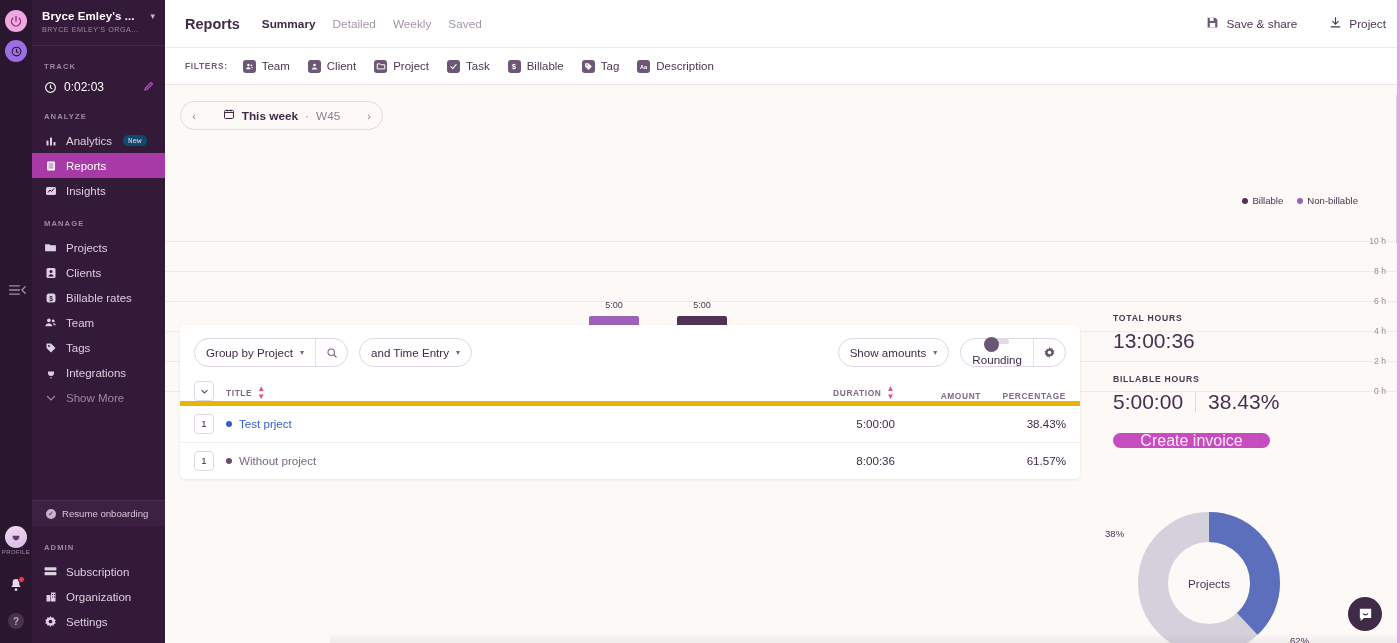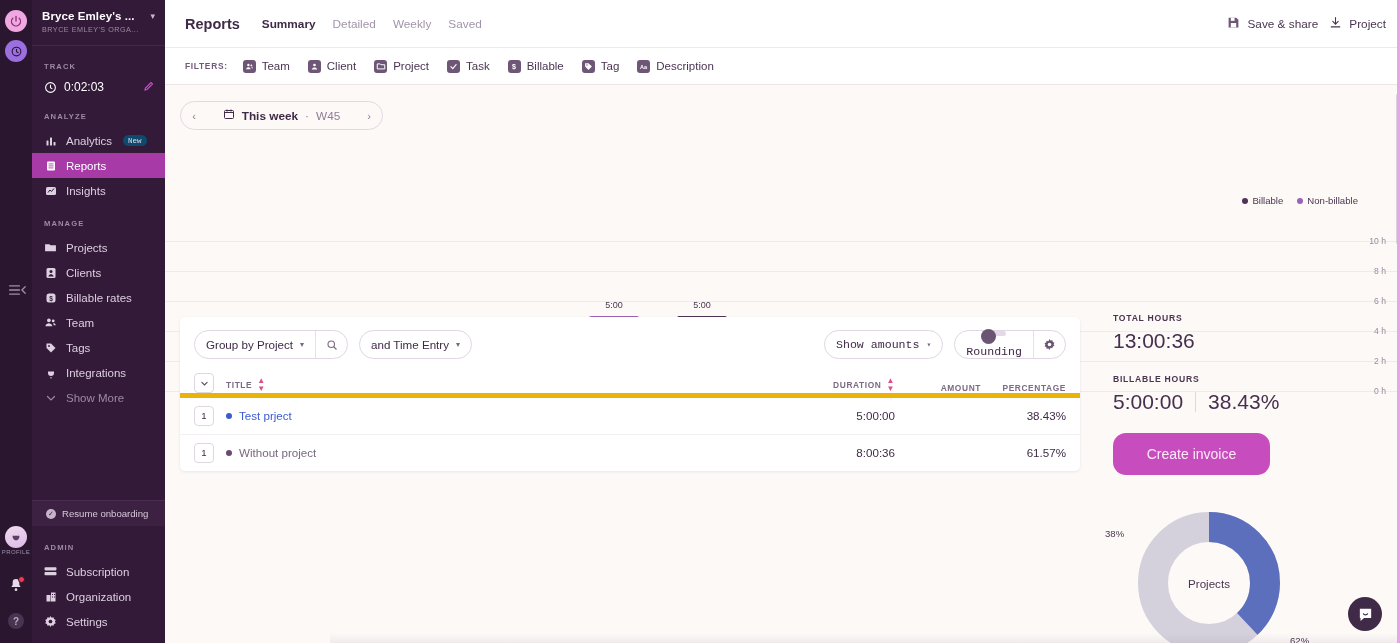--- a/index.html
+++ b/index.html
@@ -97,21 +97,21 @@
 
   
   .main { flex:1; height:643px; background:#fdf9f7; display:flex; flex-direction:column; position:relative; overflow:hidden; }
   .topbar {
     height: 48px; background:#fff; display:flex; align-items:center;
     padding: 0 14px 0 20px; border-bottom:1px solid #f0e9ea; flex:0 0 48px;
   }
   .page-title { font-size: 14.5px; font-weight:bold; color:#3f2a47; margin-right: 22px; }
   .tab { font-size: 11.8px; color:#a294a8; margin-right:17px; }
   .tab.active { color:#3f2a47; font-weight:bold; }
-  .topbar-right { margin-left:auto; display:flex; align-items:center; gap:11px; }
+  .topbar-right { margin-left:auto; display:flex; align-items:center; gap:32px; }
   .tb-action { display:flex; align-items:center; gap:7px; font-size:11.8px; color:#4a3551; }
 
   .filterbar {
     height: 37px; background:#fff; display:flex; align-items:center;
     padding: 0 20px; border-bottom:1px solid #ece4e6; flex:0 0 37px; gap: 4px;
   }
   .filters-lbl { font-size: 8.4px; font-weight:bold; letter-spacing:.7px; color:#6f5a76; margin-right: 11px; }
   .filter-chip { display:flex; align-items:center; gap:6px; font-size:11.5px; color:#4a3551; margin-right:14px; }
   .f-ico { width:13px; height:13px; border-radius:3px; background:#6d5676; color:#fff;
     display:flex; align-items:center; justify-content:center; font-size:8px; flex:0 0 13px;}
@@ -141,32 +141,32 @@
   .bar-col { position:absolute; bottom:0; width: 88px; display:flex; flex-direction:column; align-items:center; justify-content:flex-end; height: 215px;}
   .bar { width: 50px; border-radius: 2px 2px 0 0; }
   .bar-lbl { font-size: 9px; color:#4a3551; margin-bottom: 6px; }
   .x-lbls { position:absolute; top: 216px; left:0; right:0; height: 40px; }
   .x-col { position:absolute; width: 88px; text-align:center; }
   .x-d { font-size: 9.6px; color:#5c4a63; }
   .x-dt { font-size: 9.6px; color:#9a8ba0; margin-top:3px; }
 
   
   .card {
-    position:absolute; top: 232px; left: 15px; width: 900px;
+    position:absolute; top: 240px; left: 15px; width: 900px;
     background:#fff; border-radius: 5px; box-shadow: 0 1px 3px rgba(60,40,70,.09);
   }
   .card-toolbar { height: 55px; display:flex; align-items:center; padding: 0 14px; gap: 11px; }
   .ctrl {
     height: 29px; border:1px solid #e0d5e3; border-radius: 15px;
     display:flex; align-items:center; font-size: 11.6px; color:#3f2a47; background:#fff;
   }
   .ctrl-seg { padding: 0 11px; display:flex; align-items:center; gap: 7px; height:100%;}
   .ctrl-div { width:1px; height: 100%; background:#e8dfea; }
   .ctrl-icobtn { width: 31px; display:flex; align-items:center; justify-content:center; color:#7a6780; height:100%;}
-  .toolbar-right { margin-left:auto; display:flex; align-items:center; gap: 11px; font-family: Liberation Mono, monospace; }
+  .toolbar-right { margin-left:auto; display:flex; align-items:center; gap: 11px; }
   .switch { width: 24px; height: 11px; border-radius:6px; background:#e3dae5; position:relative; }
   .switch .knob { position:absolute; top:-2px; left:-1px; width:15px; height:15px; border-radius:50%; background:#6a5572; }
 
   .thead {
     height: 26px; display:flex; align-items:flex-end; border-bottom:5px solid #eab308;
     padding: 0 14px; font-size: 8.4px; letter-spacing:.6px; color:#7b6a81; font-weight:bold;
   }
   .sqbtn { width:20px; height:20px; border:1px solid #e0d5e3; border-radius:4px;
     display:flex; align-items:center; justify-content:center; color:#5c4a63; font-size:9px; flex:0 0 20px;}
   .th-title { margin-left: 12px; display:flex; align-items:center; gap:5px; }
@@ -184,22 +184,22 @@
   .tcell-pct { width:85px; text-align:right; color:#3f2a47; }
   .pdot { width:6px; height:6px; border-radius:50%; flex:0 0 6px;}
 
   
   .summary { position:absolute; top: 228px; left: 948px; width: 230px; }
   .sum-lbl { font-size: 8.6px; font-weight:bold; letter-spacing:.75px; color:#4a3551; }
   .sum-big { font-size: 21px; color:#463050; margin-top: 6px; font-weight: 400; }
   .sum-row { display:flex; align-items:center; gap: 12px; margin-top: 6px; }
   .sum-row .sep { width:1px; height:20px; background:#e0d5e3; }
   .inv-btn {
-    margin-top: 19px; width: 157px; height: 42px; border-radius: 13px;
-    background:#c74cbe; color:#fdeaf9; font-size: 14px;
+    margin-top: 19px; width: 157px; height: 15px; border-radius: 13px;
+    background:#c74cbe; color:#fdeaf9; font-size: 16px;
     display:flex; align-items:center; justify-content:center;
   }
 
   
   .donut-wrap { position:absolute; top: 398px; left: 940px; width: 250px; height: 170px; }
   .donut-center { position:absolute; top: 50%; left: 50%; transform: translate(-50%,-50%);
     font-size: 11.6px; color:#4a3551; }
   .d-lbl { position:absolute; font-size: 9.6px; color:#4a3551; }
 
   .chatbtn {

